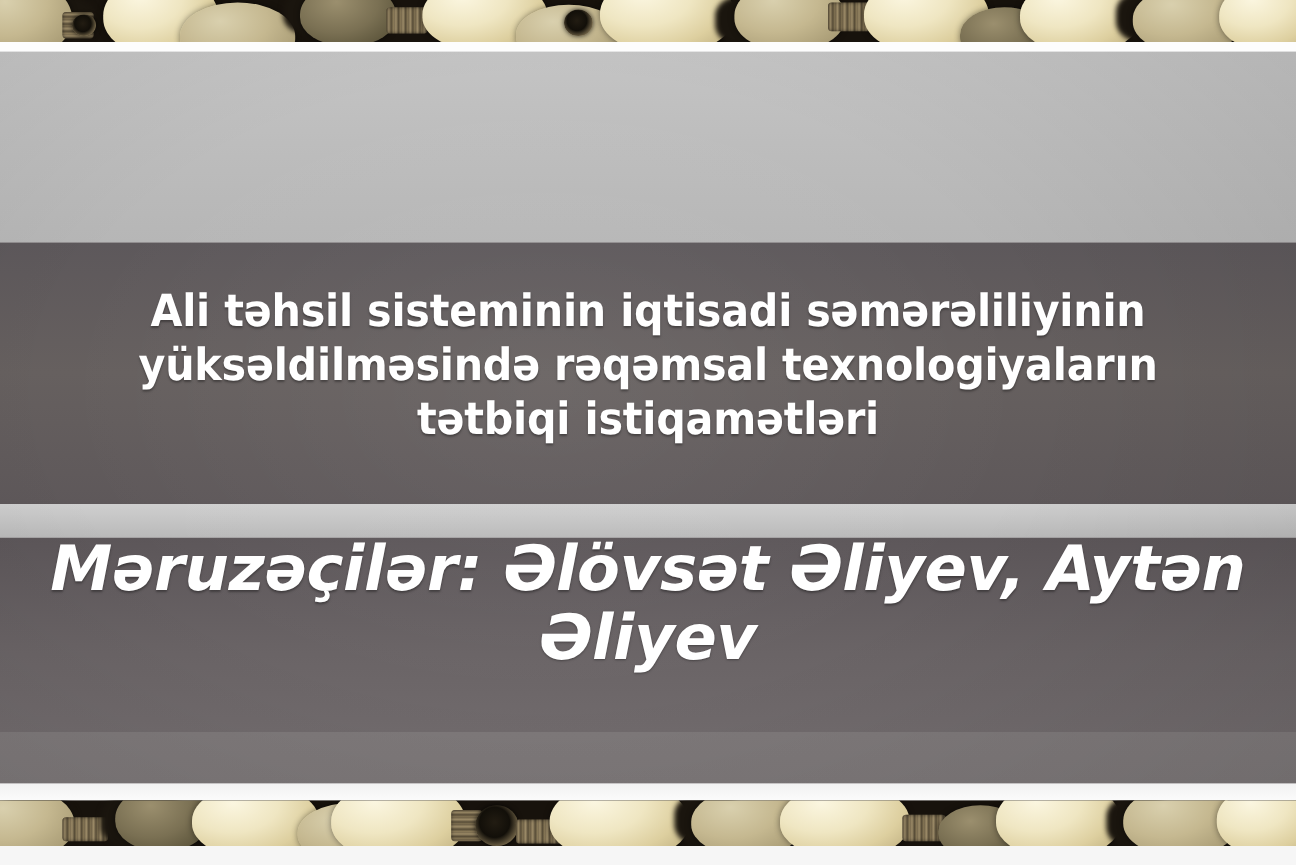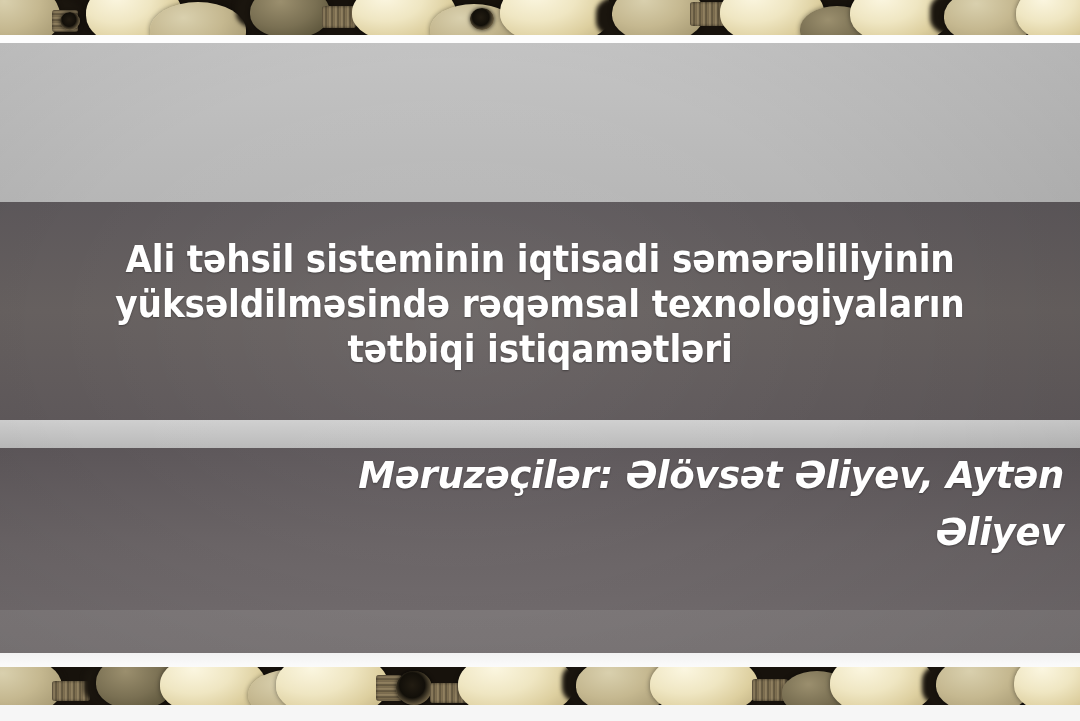--- a/index.html
+++ b/index.html
@@ -136,26 +136,26 @@
     text-shadow: 0 1px 2px rgba(0,0,0,0.35);
   }
   .main-title .tl { display: block; white-space: nowrap; }
 
   .speakers {
     position: absolute;
     left: 0; top: 447px;
     width: 1080px;
     padding: 0 16px;
     box-sizing: border-box;
-    text-align: right;
+    text-align: center;
     color: #ffffff;
     font-family: "DejaVu Sans", sans-serif;
     font-weight: 700;
     font-style: italic;
-    font-size: 37px;
+    font-size: 52px;
     line-height: 57px;
     letter-spacing: -0.3px;
     text-shadow: 0 1px 2px rgba(0,0,0,0.35);
   }
   .speakers .sl { display: block; white-space: nowrap; }
 </style>
 </head>
 <body>
 
 <div class="slide">

